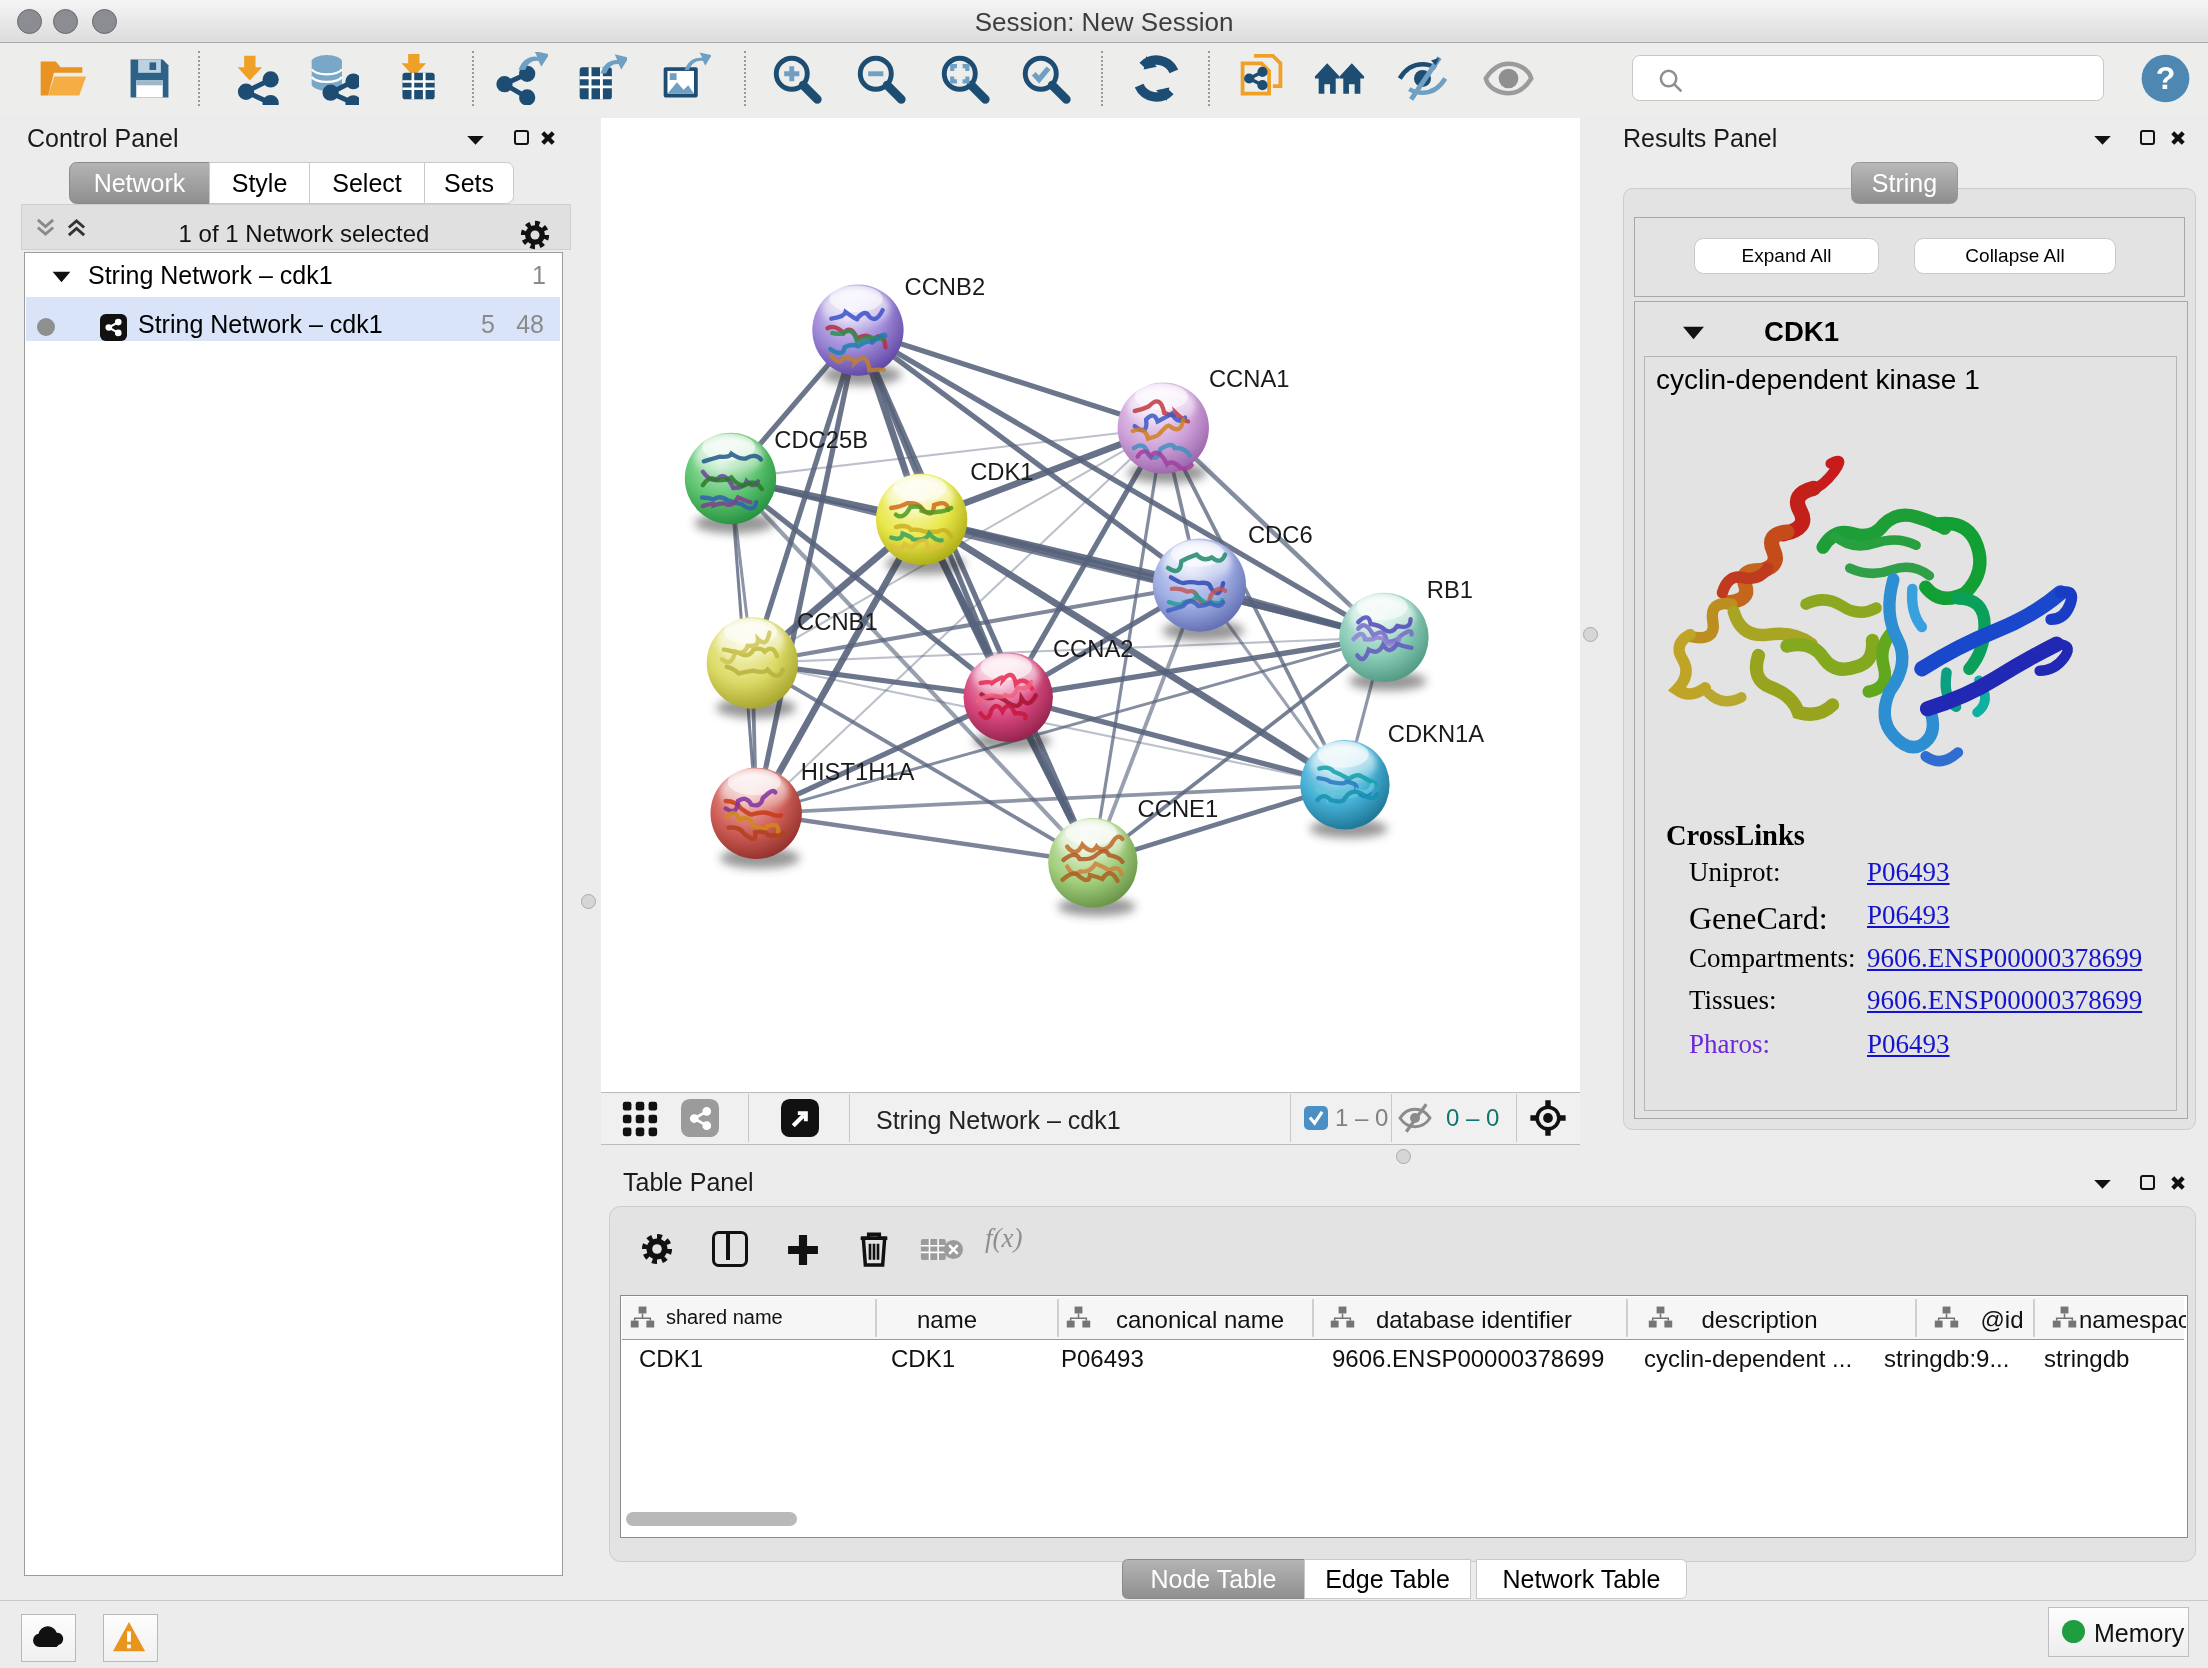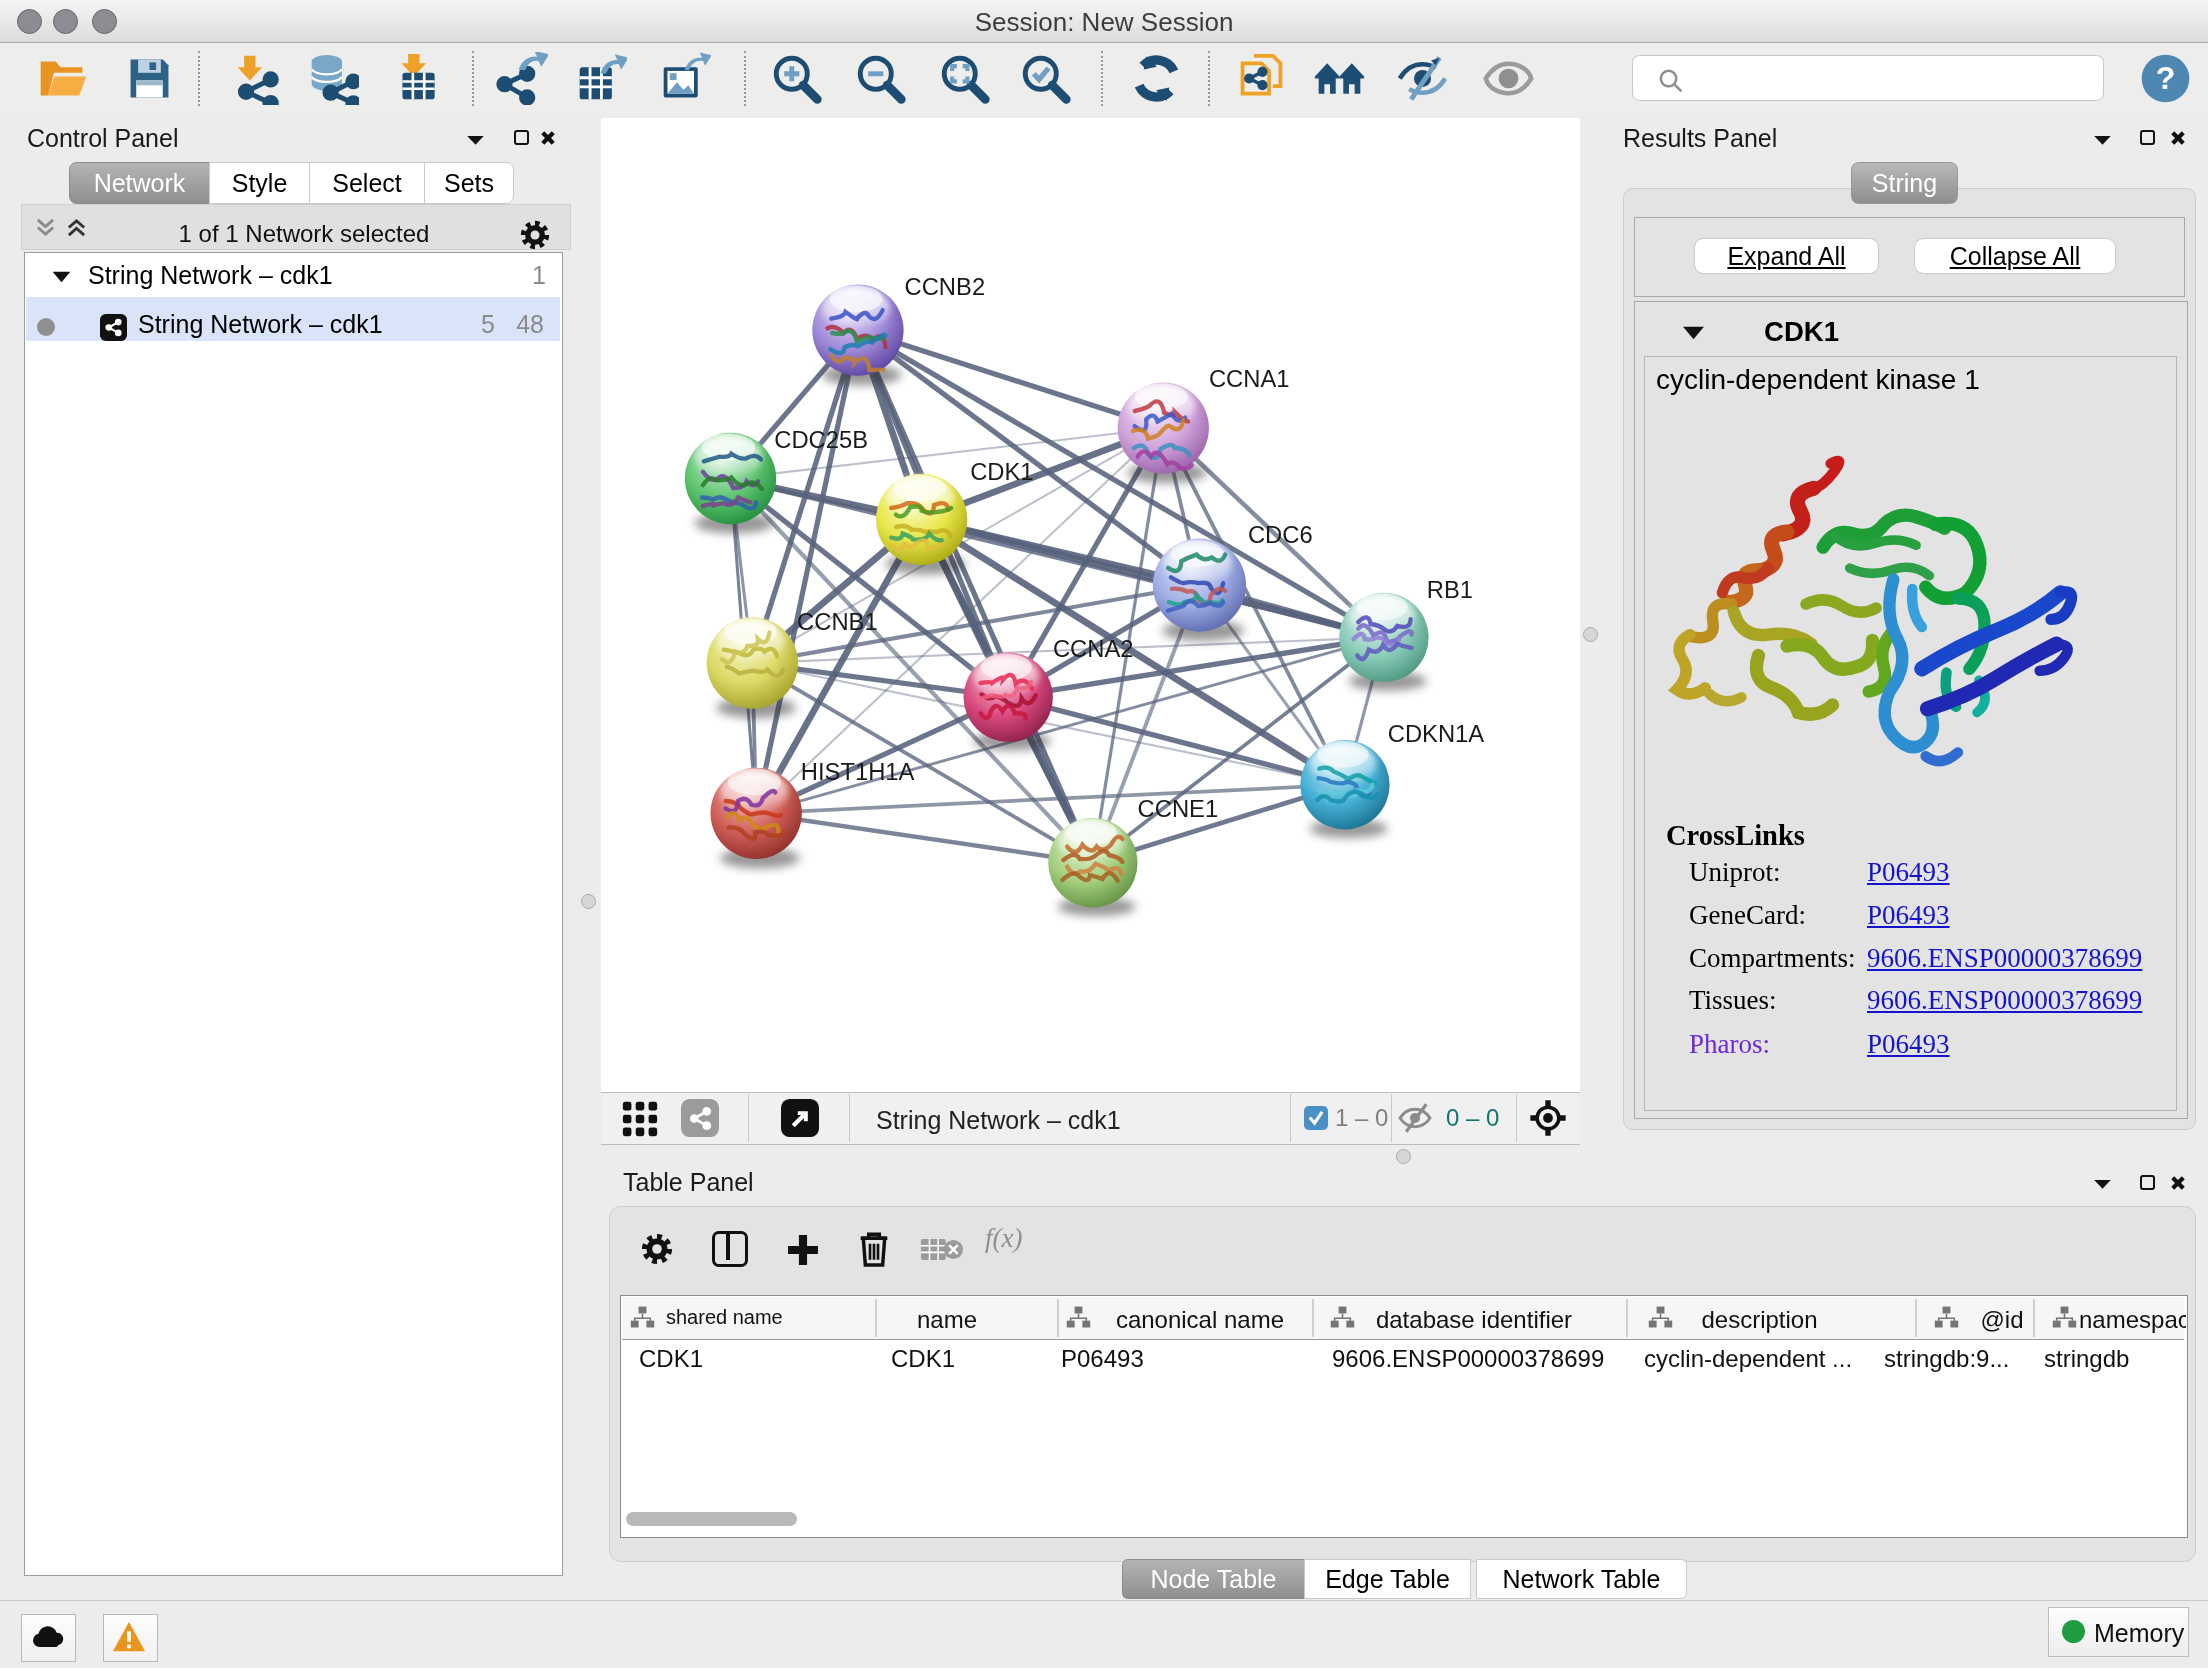--- a/index.html
+++ b/index.html
@@ -8,21 +8,21 @@
 .titlebar{left:0;top:0;width:2208px;height:42px;background:linear-gradient(#f5f5f5,#dcdcdc);border-bottom:1px solid #ababab;}
 .tl{width:23px;height:23px;border-radius:50%;background:#8c8c93;border:1.4px solid #68686e;top:8.6px;}
 .title{width:2208px;top:6.7px;text-align:center;font-size:26px;color:#3d3d3d;font-weight:500;}
 .toolbar{left:0;top:43px;width:2208px;height:73px;background:#ededec;}
 .vsep{top:51px;height:55px;width:0;border-left:2.9px dotted #9a9a9a;}
 .searchbox{left:1632px;top:55px;width:470px;height:44px;background:#fff;border:1.9px solid #c6c6c6;border-radius:7.6px;}
 .panel-title{font-size:25px;color:#1a1a1a;}
 .tab{height:40px;border:1px solid #c9c9c9;background:#fff;color:#000;font-size:25px;text-align:center;line-height:40px;}
 .tabsel{background:linear-gradient(#b4b4b4,#8f8f8f);color:#fff;border-color:#8a8a8a;}
 .whitebox{background:#fff;border:1.9px solid #9b9b9b;}
-.graybtn{background:#fff;border:1.9px solid #c9c9c9;border-radius:9.5px;text-align:center;font-size:25px;color:#000;text-decoration:underline;}
+.graybtn{background:#fff;border:1.9px solid #c9c9c9;border-radius:9.5px;text-align:center;font-size:19px;color:#000;}
 a.lnk{color:#1414cc;text-decoration:underline;}
 .ser{font-family:"Liberation Serif",serif;}
 </style>
 </head>
 <body>
 
 <div class="abs titlebar"></div>
 <div class="abs tl" style="left:17px;"></div>
 <div class="abs tl" style="left:53px;"></div>
 <div class="abs tl" style="left:92px;"></div>
@@ -584,21 +584,21 @@
 <path d="M292 264q38-24 78-40t68-40" stroke="#1a48cc" stroke-width="16"></path>
 <path d="M438 184q16-4 10 12t-20 16" stroke="#1a3cc4" stroke-width="12"></path>
 <path d="M298 306q40-12 72-32t64-36" stroke="#2028b4" stroke-width="16"></path>
 <path d="M434 238q18 0 8 14t-26 14" stroke="#2028b4" stroke-width="11"></path>
 <path d="M330 352q-18 16-34 4" stroke="#2f6ed0" stroke-width="11"></path>
 </g>
   </svg>
 <div class="abs ser" style="left:1666px;top:820px;font-size:28.5px;font-weight:bold;color:#000;">CrossLinks</div>
 <div class="abs ser" style="left:1689px;top:857px;font-size:27px;color:#000;">Uniprot:</div>
 <a class="abs ser lnk" style="left:1867px;top:857px;font-size:27px;">P06493</a>
-<div class="abs ser" style="left:1689px;top:900px;font-size:27px;color:#000;text-align:center;">GeneCard:</div>
+<div class="abs ser" style="left:1689px;top:900px;font-size:32px;color:#000;text-align:center;">GeneCard:</div>
 <a class="abs ser lnk" style="left:1867px;top:900px;font-size:27px;">P06493</a>
 <div class="abs ser" style="left:1689px;top:943px;font-size:27px;color:#000;">Compartments:</div>
 <a class="abs ser lnk" style="left:1867px;top:943px;font-size:27px;">9606.ENSP00000378699</a>
 <div class="abs ser" style="left:1689px;top:985px;font-size:27px;color:#000;">Tissues:</div>
 <a class="abs ser lnk" style="left:1867px;top:985px;font-size:27px;">9606.ENSP00000378699</a>
 <div class="abs ser" style="left:1689px;top:1029px;font-size:27px;color:#6d28d9;">Pharos:</div>
 <a class="abs ser lnk" style="left:1867px;top:1029px;font-size:27px;">P06493</a>
 
 <div class="abs panel-title" style="left:623px;top:1168px;">Table Panel</div>
 <svg class="abs" style="left:2093px;top:1178px" width="19" height="11.4" viewBox="0 0 30 18">

